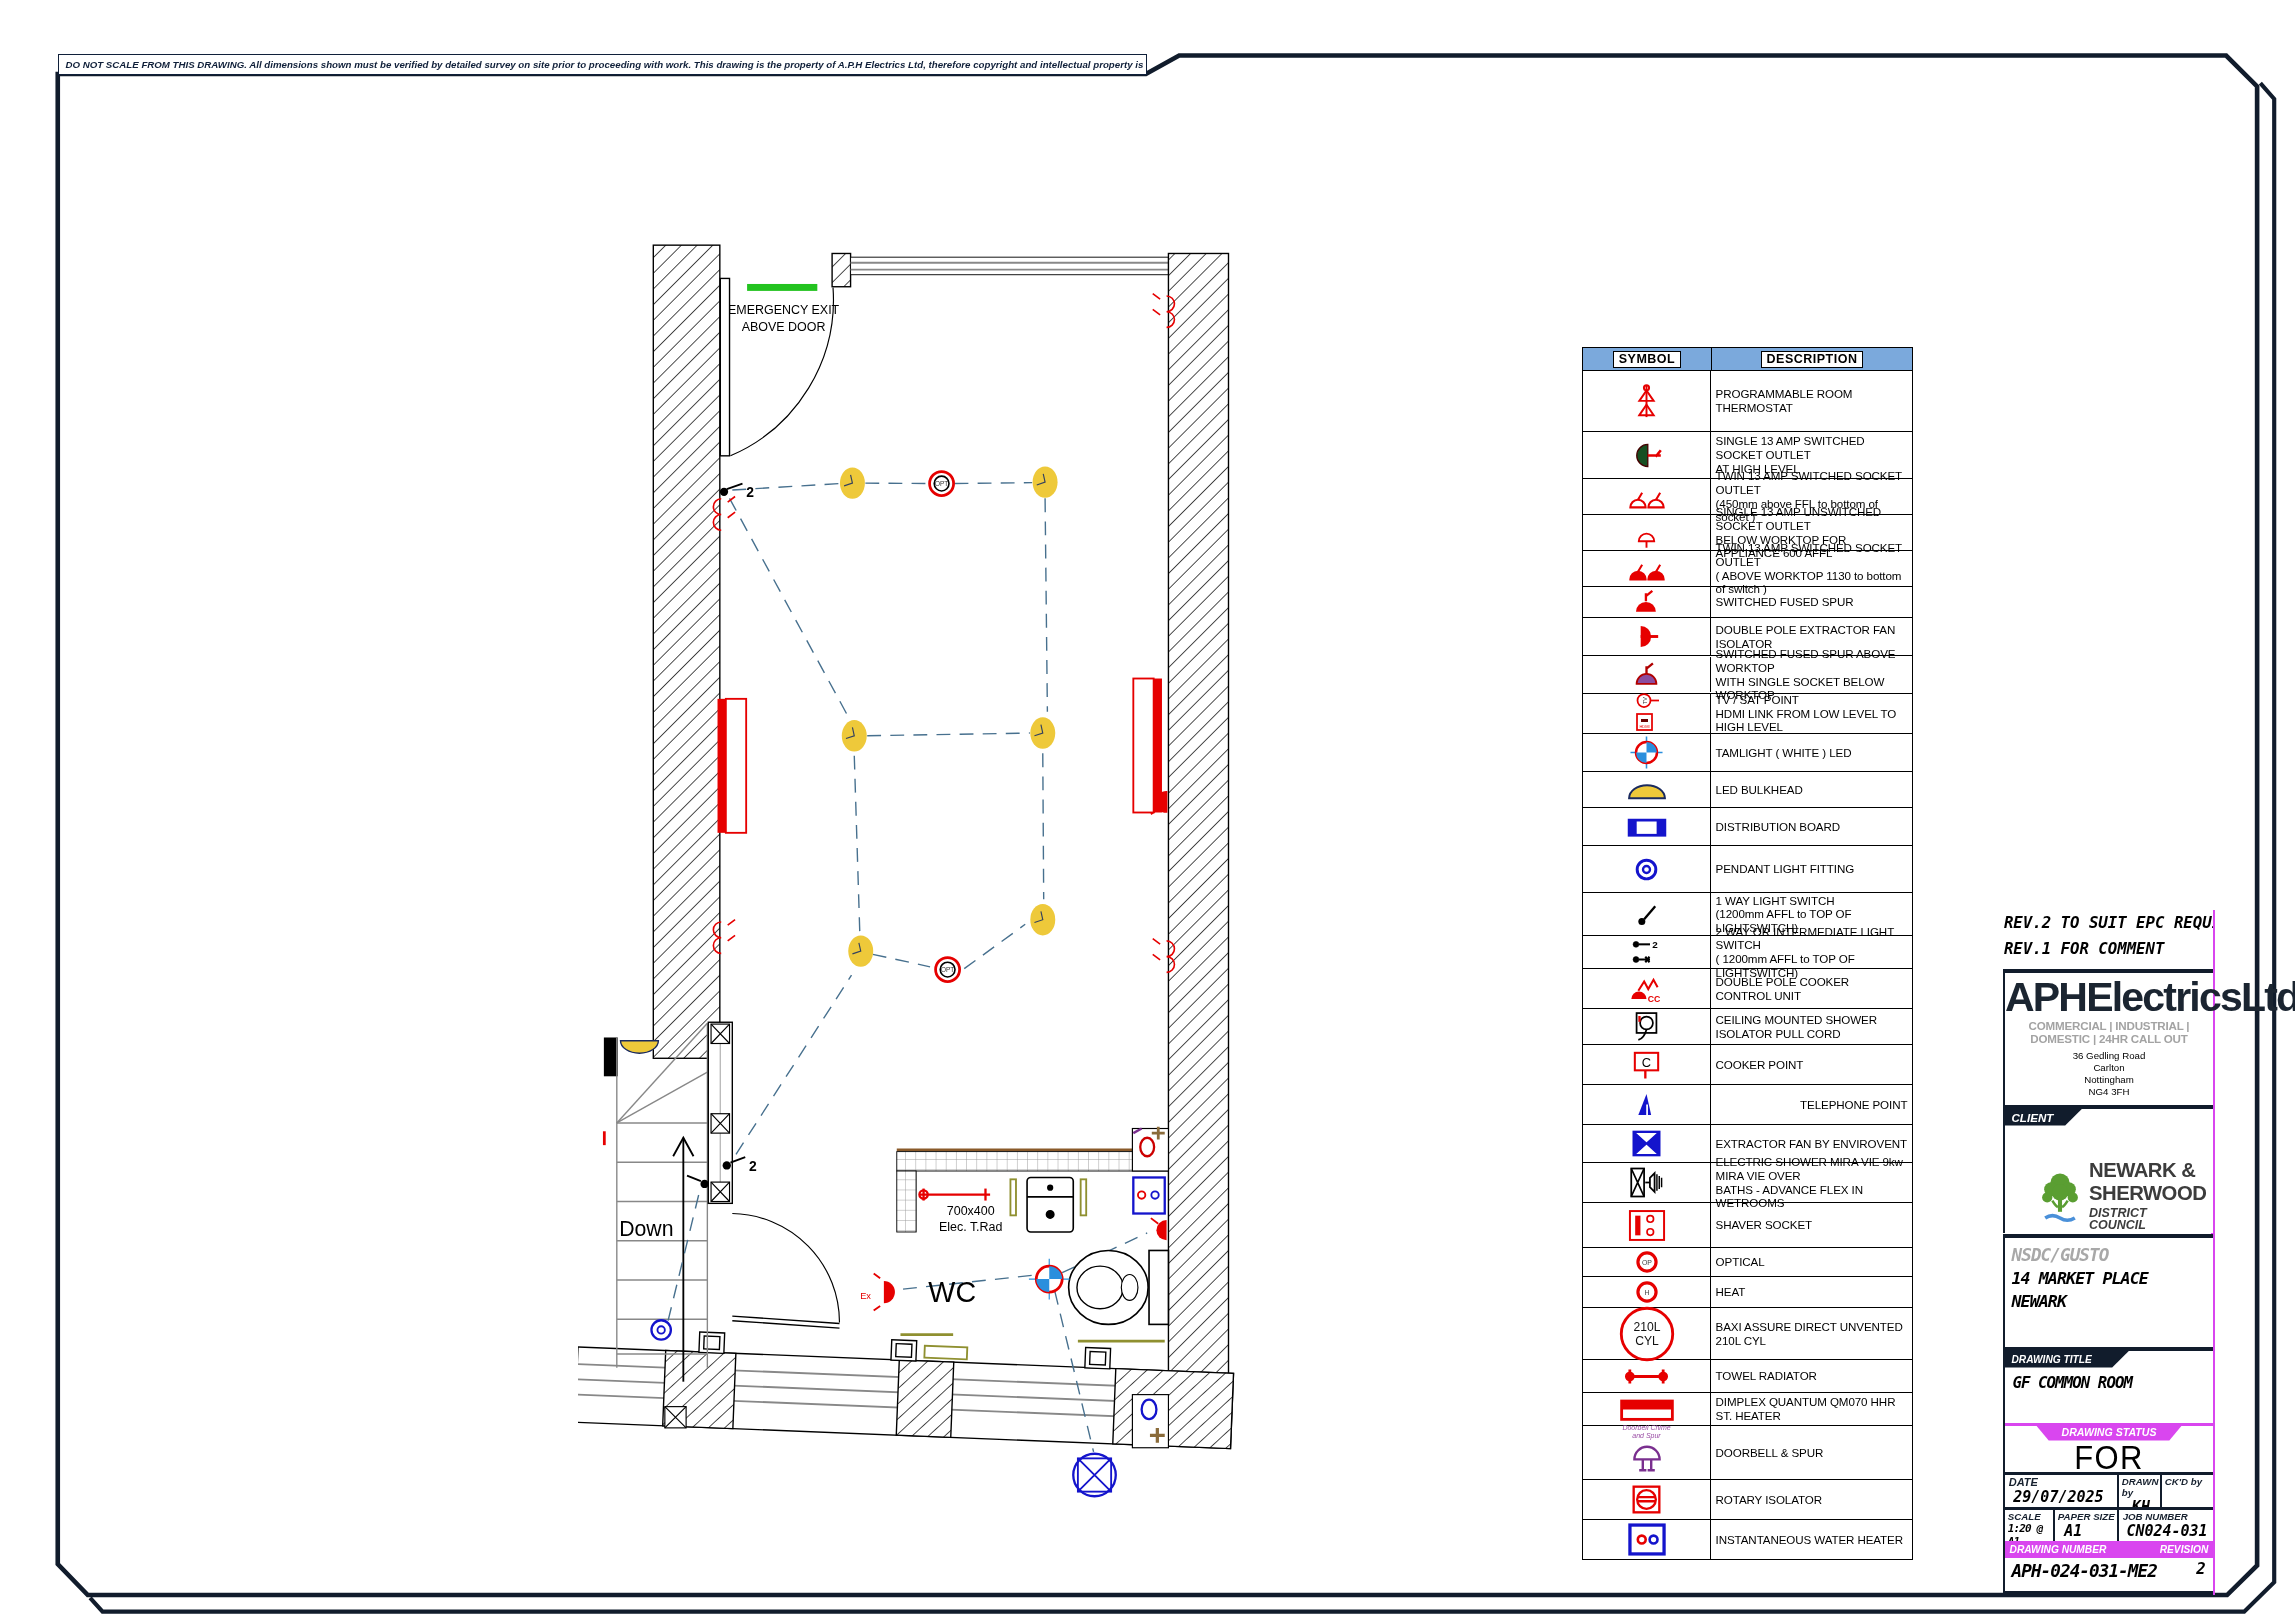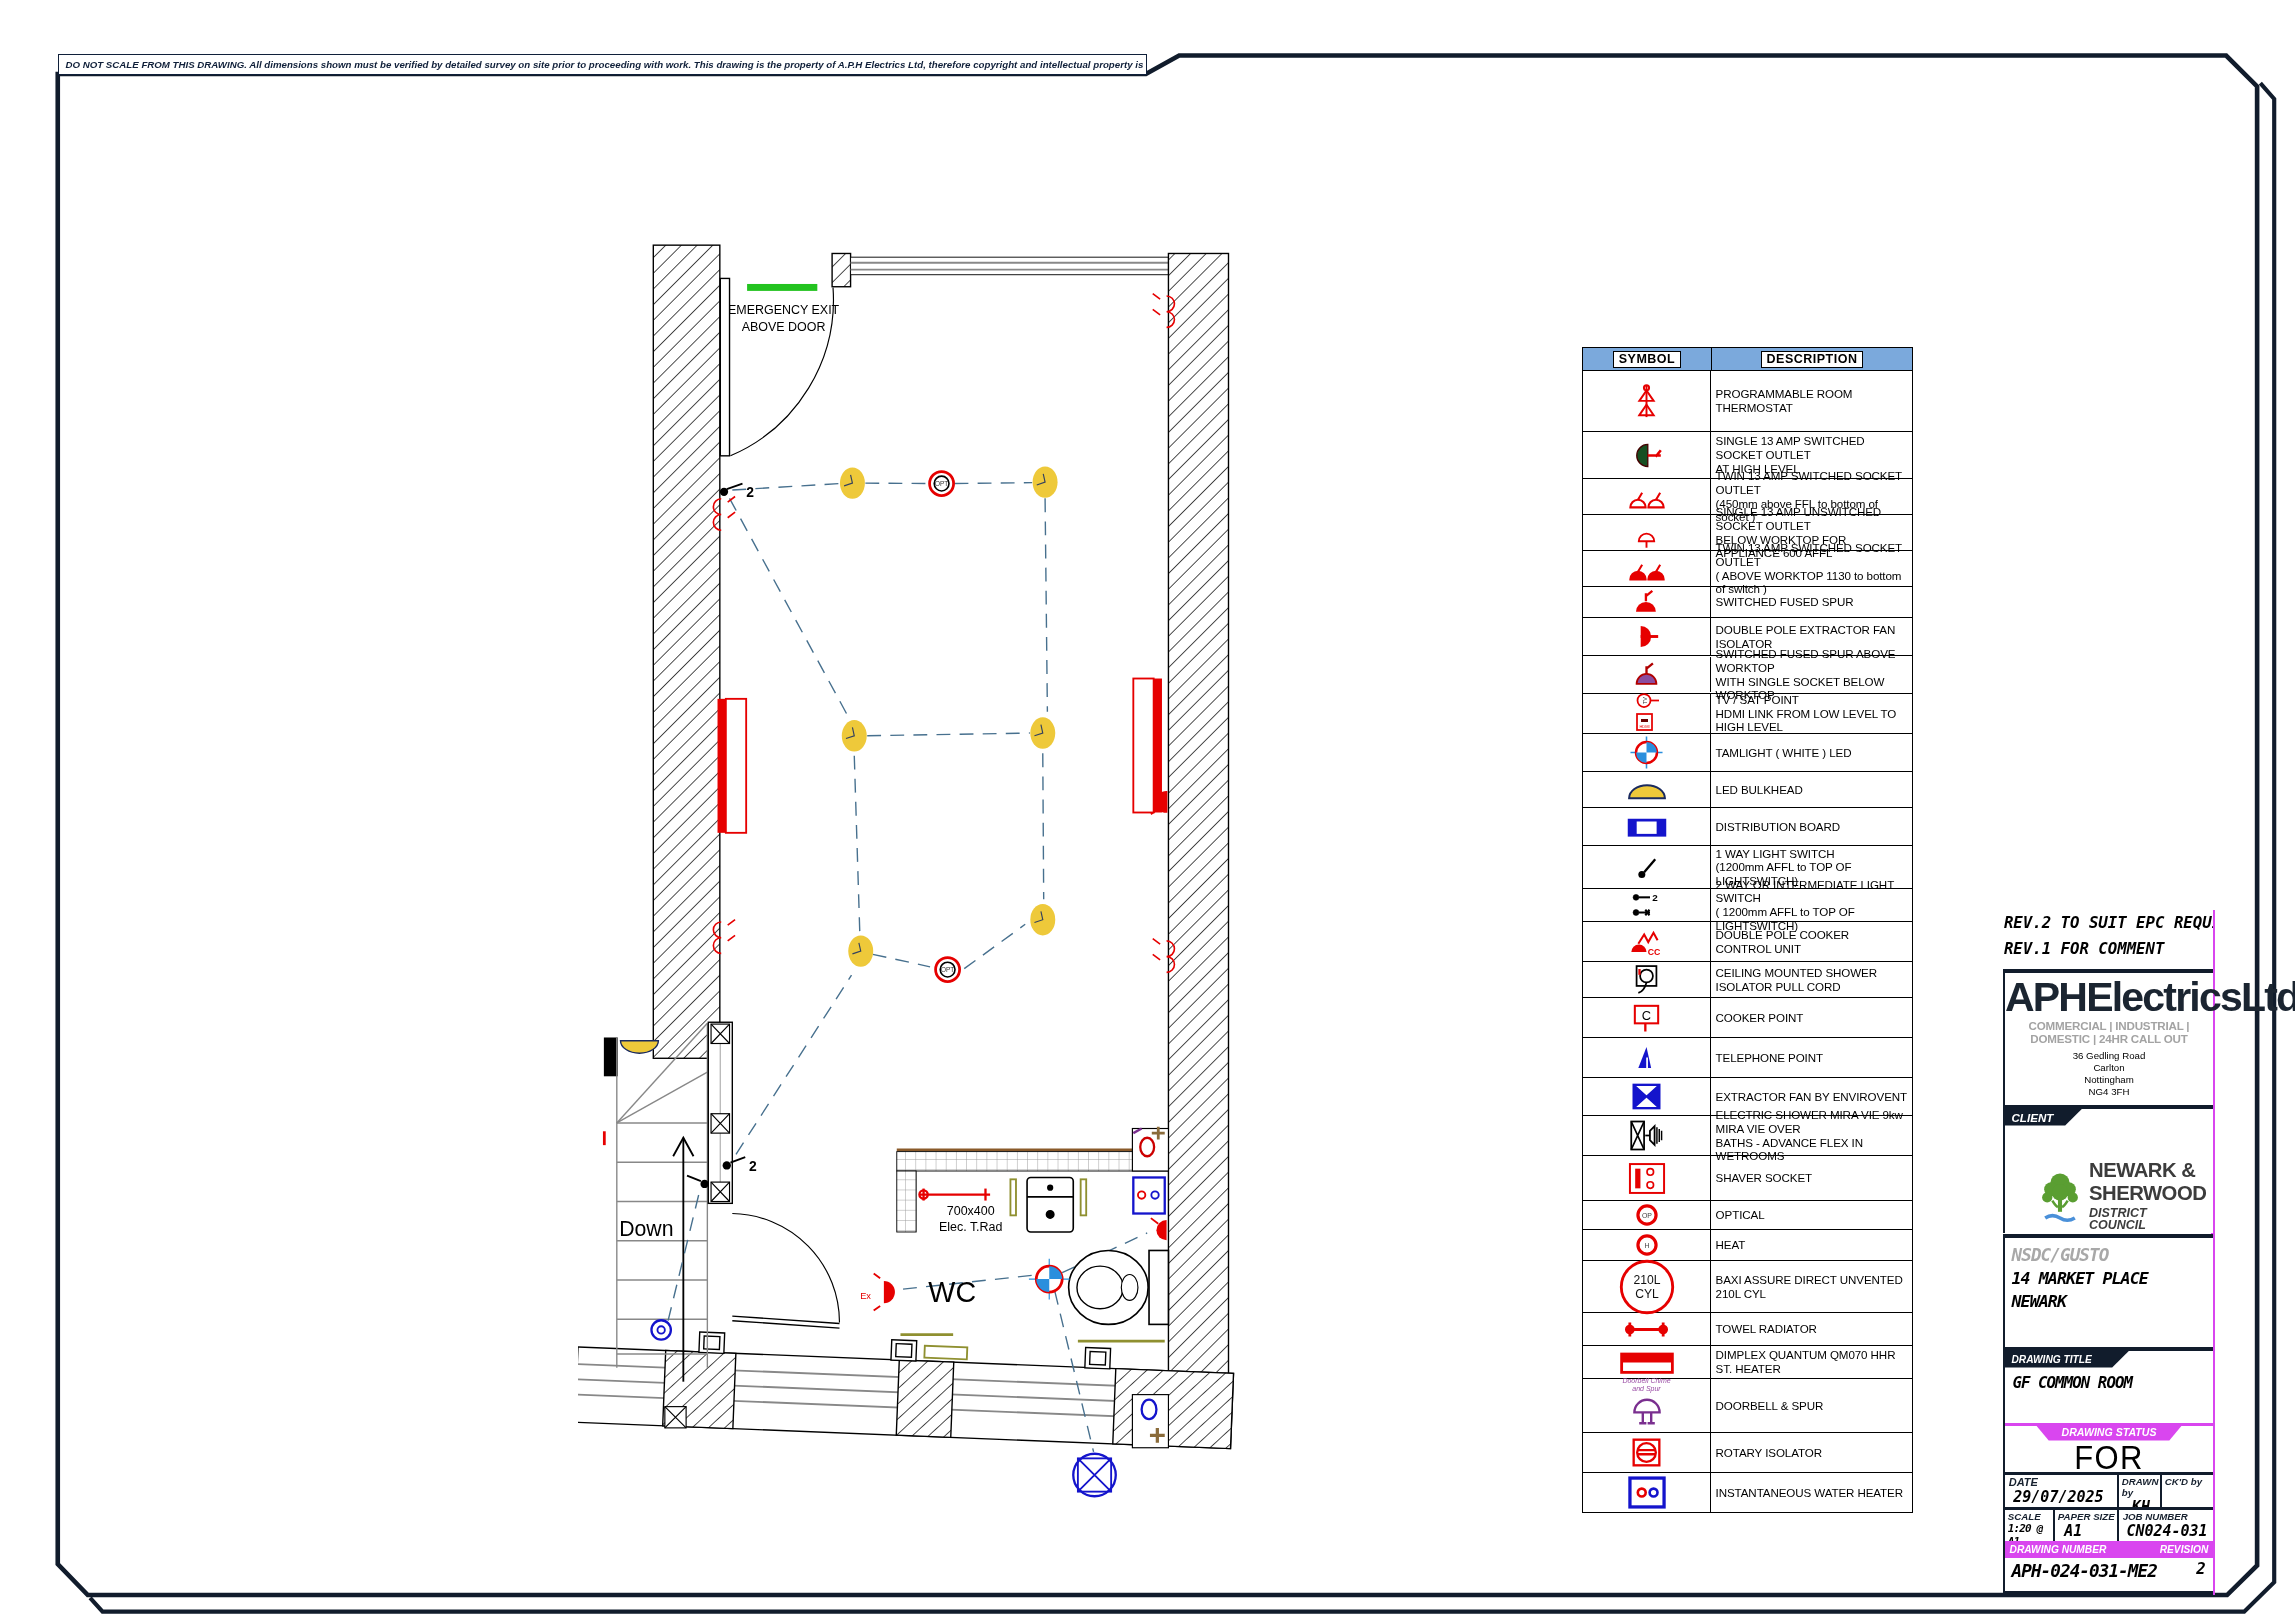--- a/index.html
+++ b/index.html
@@ -499,20 +499,33 @@
               <svg width="44" height="28" viewBox="0 0 64 40">
                 <rect x="4" y="8" width="56" height="26" fill="#1414cc"></rect>
                 <rect x="17" y="12" width="29" height="18" fill="#fff"></rect>
               </svg>
             </div>
           </div>
           <div class="desc">
             <div>DISTRIBUTION BOARD</div>
           </div>
         </div>
+        <div class="lrow" style="height: 46px;">
+          <div class="sym">
+            <div>
+              <svg width="35" height="35" viewBox="0 0 60 60">
+                <circle cx="30" cy="30" r="16" fill="none" stroke="#1414cc" stroke-width="5"></circle>
+                <circle cx="30" cy="30" r="6" fill="none" stroke="#1414cc" stroke-width="4"></circle>
+              </svg>
+            </div>
+          </div>
+          <div class="desc">
+            <div>PENDANT LIGHT FITTING</div>
+          </div>
+        </div>
         <div class="lrow" style="height: 42px;">
           <div class="sym">
             <div>
               <svg width="35" height="35" viewBox="0 0 60 60">
                 <circle cx="22" cy="42" r="6" fill="#000"></circle>
                 <path d="M26 38 L45 16" stroke="#000" stroke-width="4"></path>
               </svg>
             </div>
           </div>
           <div class="desc">
@@ -576,21 +589,21 @@
                 <rect x="10" y="10" width="40" height="30" fill="none" stroke="#e60000" stroke-width="3.5"></rect>
                 <path d="M28 40 V54" stroke="#e60000" stroke-width="4"></path>
                 <text x="22" y="34" font-size="22" fill="#000">C</text>
               </svg>
             </div>
           </div>
           <div class="desc">
             <div>COOKER POINT</div>
           </div>
         </div>
-        <div class="lrow" style="height: 39px;">
+        <div class="lrow" style="height: 39px; text-align: right;">
           <div class="sym">
             <div>
               <svg width="35" height="35" viewBox="0 0 60 60">
                 <path d="M16 48 L30 12 L38 48 Z" fill="#1414cc"></path>
                 <path d="M31 30 V48" stroke="#fff" stroke-width="3"></path>
               </svg>
             </div>
           </div>
           <div class="desc">
             <div>TELEPHONE POINT</div>

